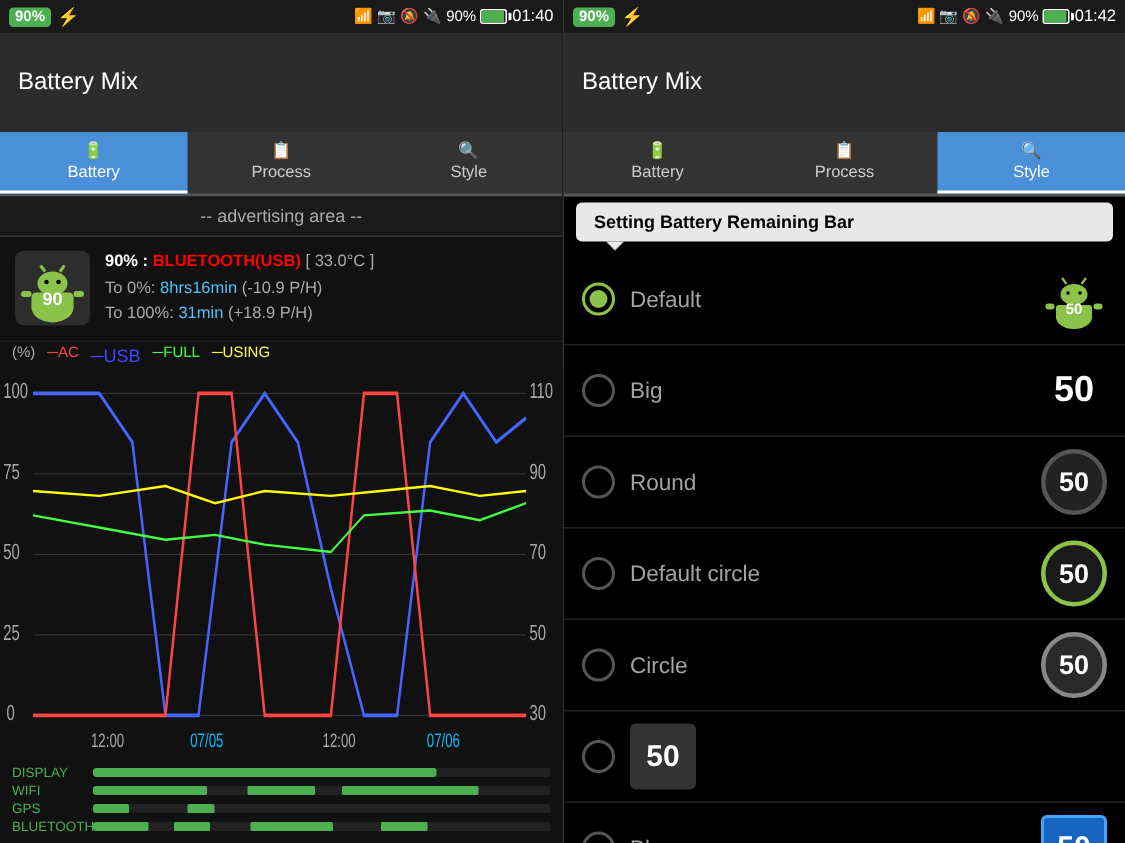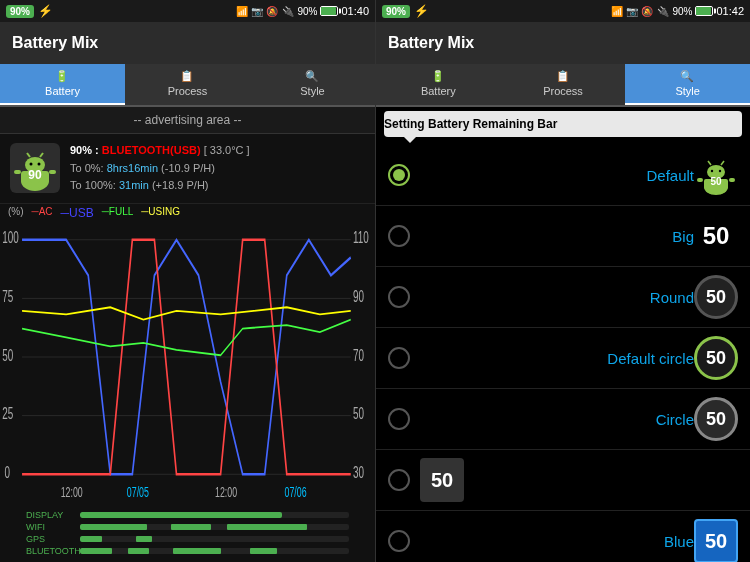--- a/index.html
+++ b/index.html
@@ -54,23 +54,23 @@
     }
     .battery-fill-small {
       width: 90%;
       height: 100%;
       background: #4caf50;
       border-radius: 1px;
     }
 
     .app-header {
       background: #2c2c2c;
-      padding: 12px 12px;
+      padding: 24px 12px;
       font-size: 16px;
-      font-weight: bold;
+      font-weight: normal;
       color: #fff;
     }
 
     .tabs {
       display: flex;
       background: #333;
       border-bottom: 2px solid #555;
     }
     .tab {
       flex: 1;
@@ -139,21 +139,21 @@
       overflow: hidden;
     }
 
     .chart-svg {
       width: 100%;
       height: 100%;
     }
 
     .bottom-bars {
       background: #111;
-      padding: 4px 26px;
+      padding: 4px 8px;
       font-size: 9px;
     }
     .bar-row {
       display: flex;
       align-items: center;
       gap: 4px;
       margin-bottom: 2px;
     }
     .bar-label { color: #4caf50; width: 50px; font-size: 9px; }
     .bar-track {
@@ -188,21 +188,21 @@
       display: flex;
       flex-direction: column;
       border-left: 1px solid #333;
     }
 
     .tooltip-box {
       background: #e8e8e8;
       color: #000;
       font-size: 12px;
       font-weight: bold;
-      padding: 6px 0;
+      padding: 6px 12px;
       margin: 4px 8px;
       border-radius: 4px;
       position: relative;
     }
     .tooltip-box::after {
       content: '';
       position: absolute;
       bottom: -6px;
       left: 20px;
       border-left: 6px solid transparent;
@@ -240,23 +240,22 @@
     }
     .radio-inner {
       width: 12px;
       height: 12px;
       border-radius: 50%;
       background: #8bc34a;
     }
 
     .style-label {
       flex: 1;
-      color: #0ea5e9;
+      color: #a3a3a3;
       font-size: 15px;
-      text-align: right;
     }
 
     .preview-badge {
       width: 44px;
       height: 44px;
       display: flex;
       align-items: center;
       justify-content: center;
       font-size: 20px;
       font-weight: bold;

